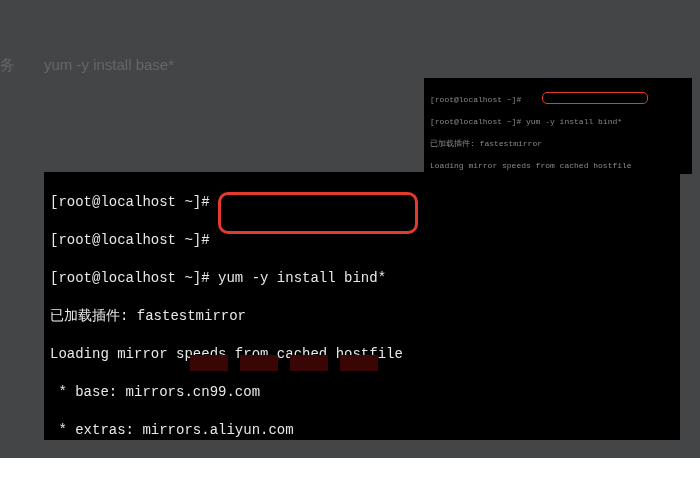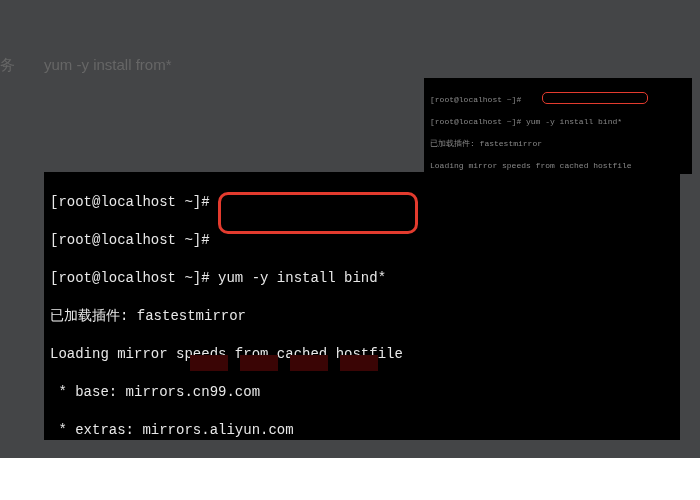--- a/index.html
+++ b/index.html
@@ -99,21 +99,21 @@
       bottom: 0;
       width: 700px;
       height: 42px;
       background: #fff;
     }
   </style>
 </head>
 <body>
 
 <span class="page-text-fragment">务</span>
-<span class="page-text-command">yum -y install from*</span>
+<span class="page-text-command">yum -y install base*</span>
 
 <div class="thumbnail">
 <span class="term-line">[root@localhost ~]#</span>
 <span class="term-line">[root@localhost ~]# yum -y install bind*</span>
 <span class="term-line">已加载插件: fastestmirror</span>
 <span class="term-line">Loading mirror speeds from cached hostfile</span>
 <span class="term-line"> * base: mirrors.cn99.com</span>
 <span class="term-line"> * extras: mirrors.aliyun.com</span>
 <span class="term-line"> * updates: mirrors.aliyun.com</span>
 <div class="thumb-highlight"></div>

